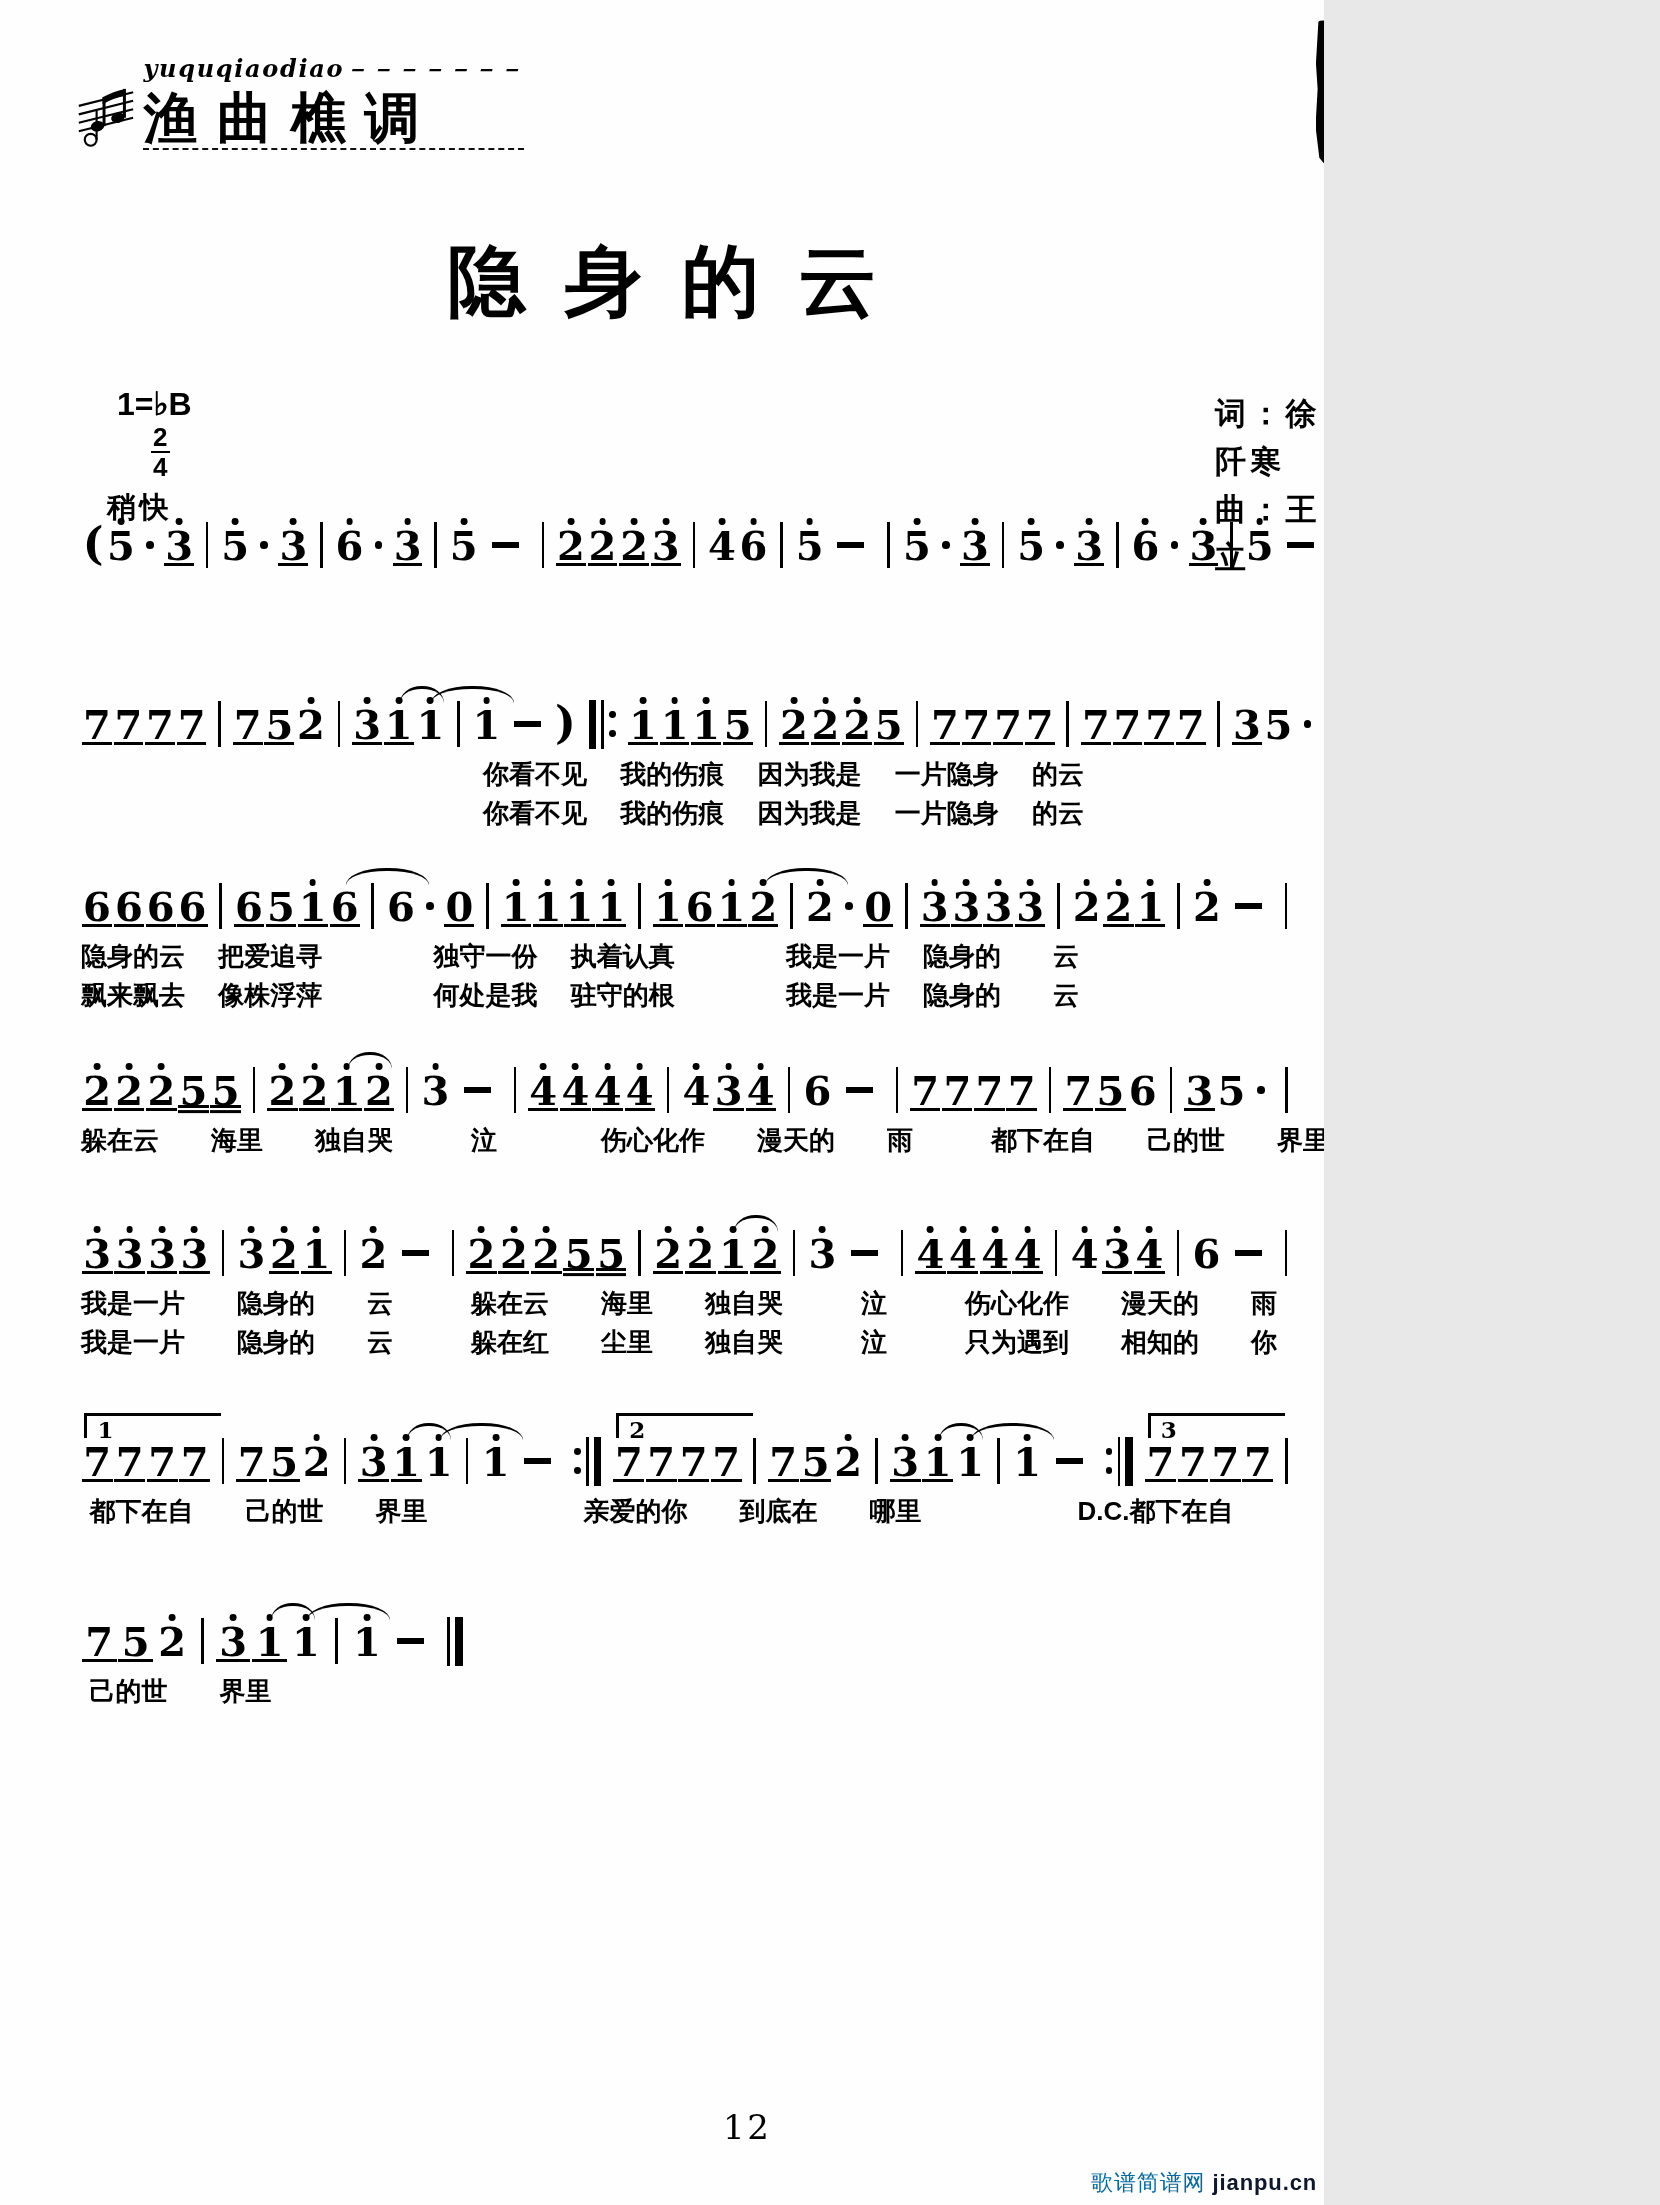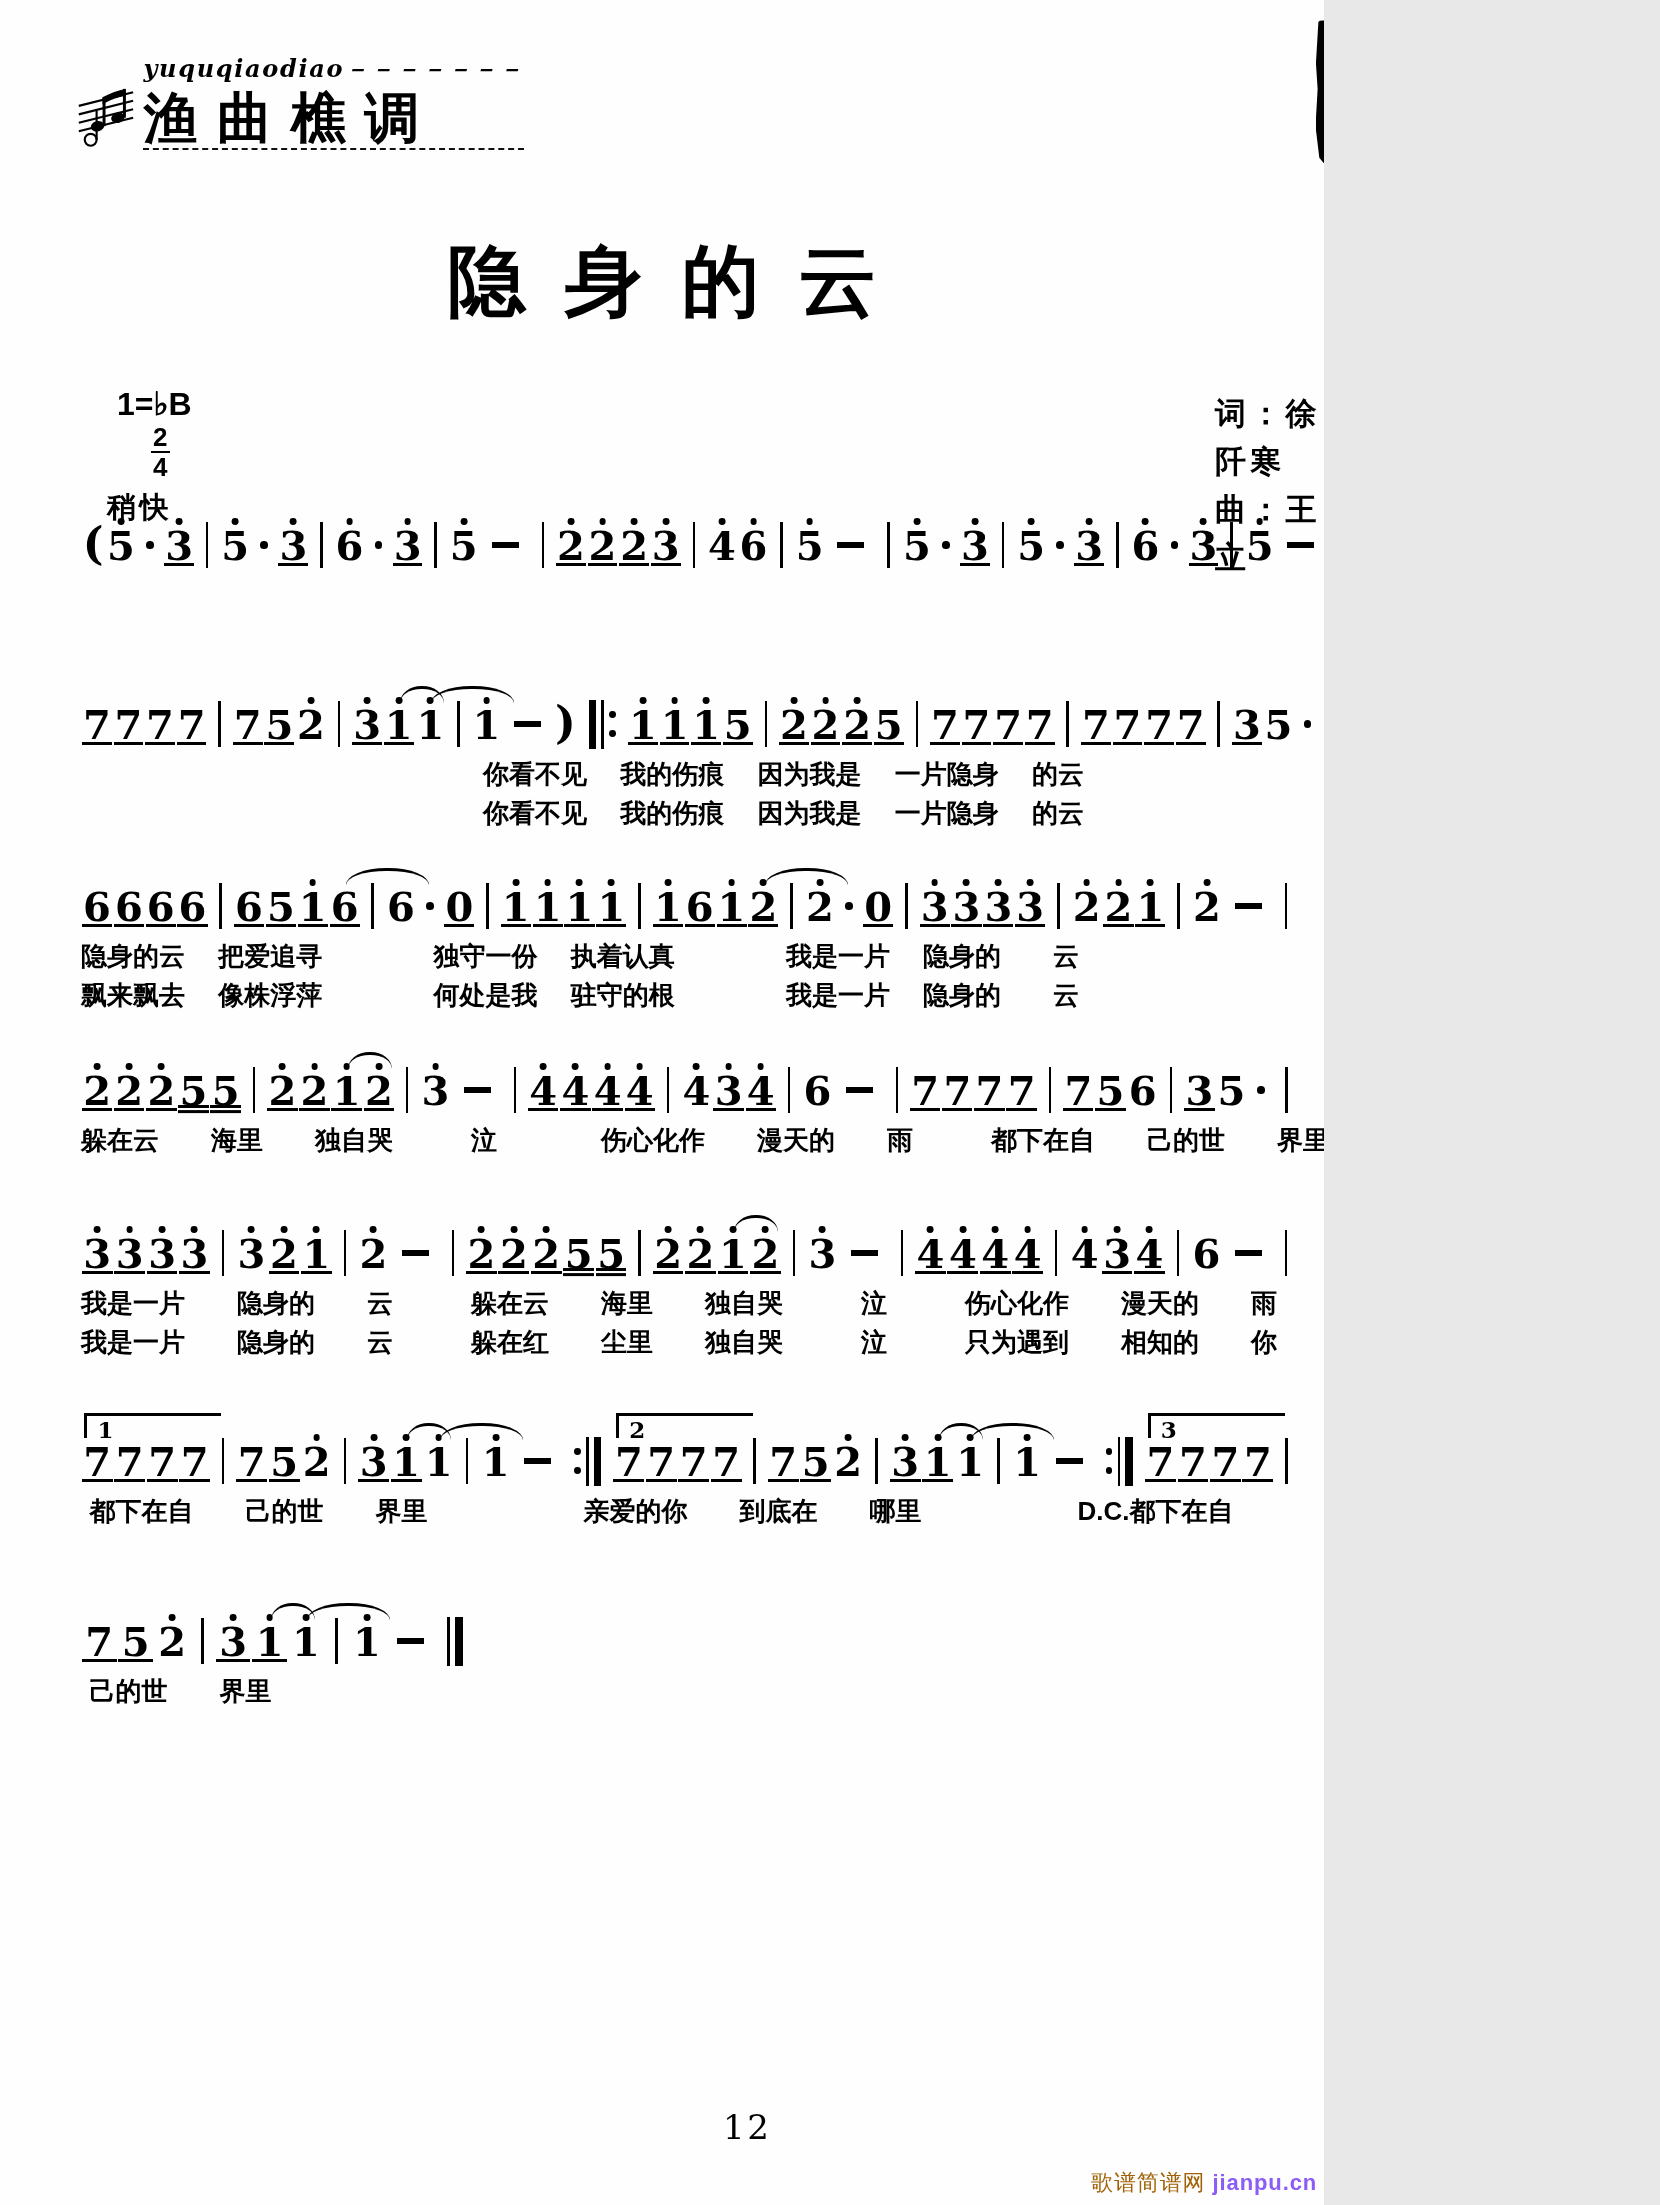--- a/index.html
+++ b/index.html
@@ -70,22 +70,22 @@
   .volta{position:relative;width:0;height:51px;flex:none;}
   .volta .vbr{position:absolute;left:3.4px;bottom:49px;width:134px;height:22px;
         border-left:3.4px solid #000;border-top:3.4px solid #000;}
   .volta .vnum{position:absolute;left:10.2px;top:0px;font-size:23px;font-weight:bold;
         font-family:"DejaVu Serif",serif;}
 
   
   .pagenum{position:absolute;left:723px;top:2107px;font-size:34px;
            font-family:"DejaVu Serif",serif;letter-spacing:2.6px;}
   .watermark{position:absolute;right:6.8px;top:2168px;font-size:22px;letter-spacing:0.9px;}
-  .wm-site{color:#a16207;}
-  .wm-domain{color:#8b5cf6;font-weight:bold;}
+  .wm-site{color:#0369a1;}
+  .wm-domain{color:#0f172a;font-weight:bold;}
   .artifact{position:absolute;right:0;top:20.4px;width:8.5px;height:143px;background:#000;
             border-radius:6.8px 0 0 6.8px;
             clip-path:polygon(35% 0,100% 0,100% 100%,45% 96%,0 74%,25% 48%,5% 30%);}
 </style>
 </head>
 <body>
 
 <div class="page">
 
   <div class="logo">

